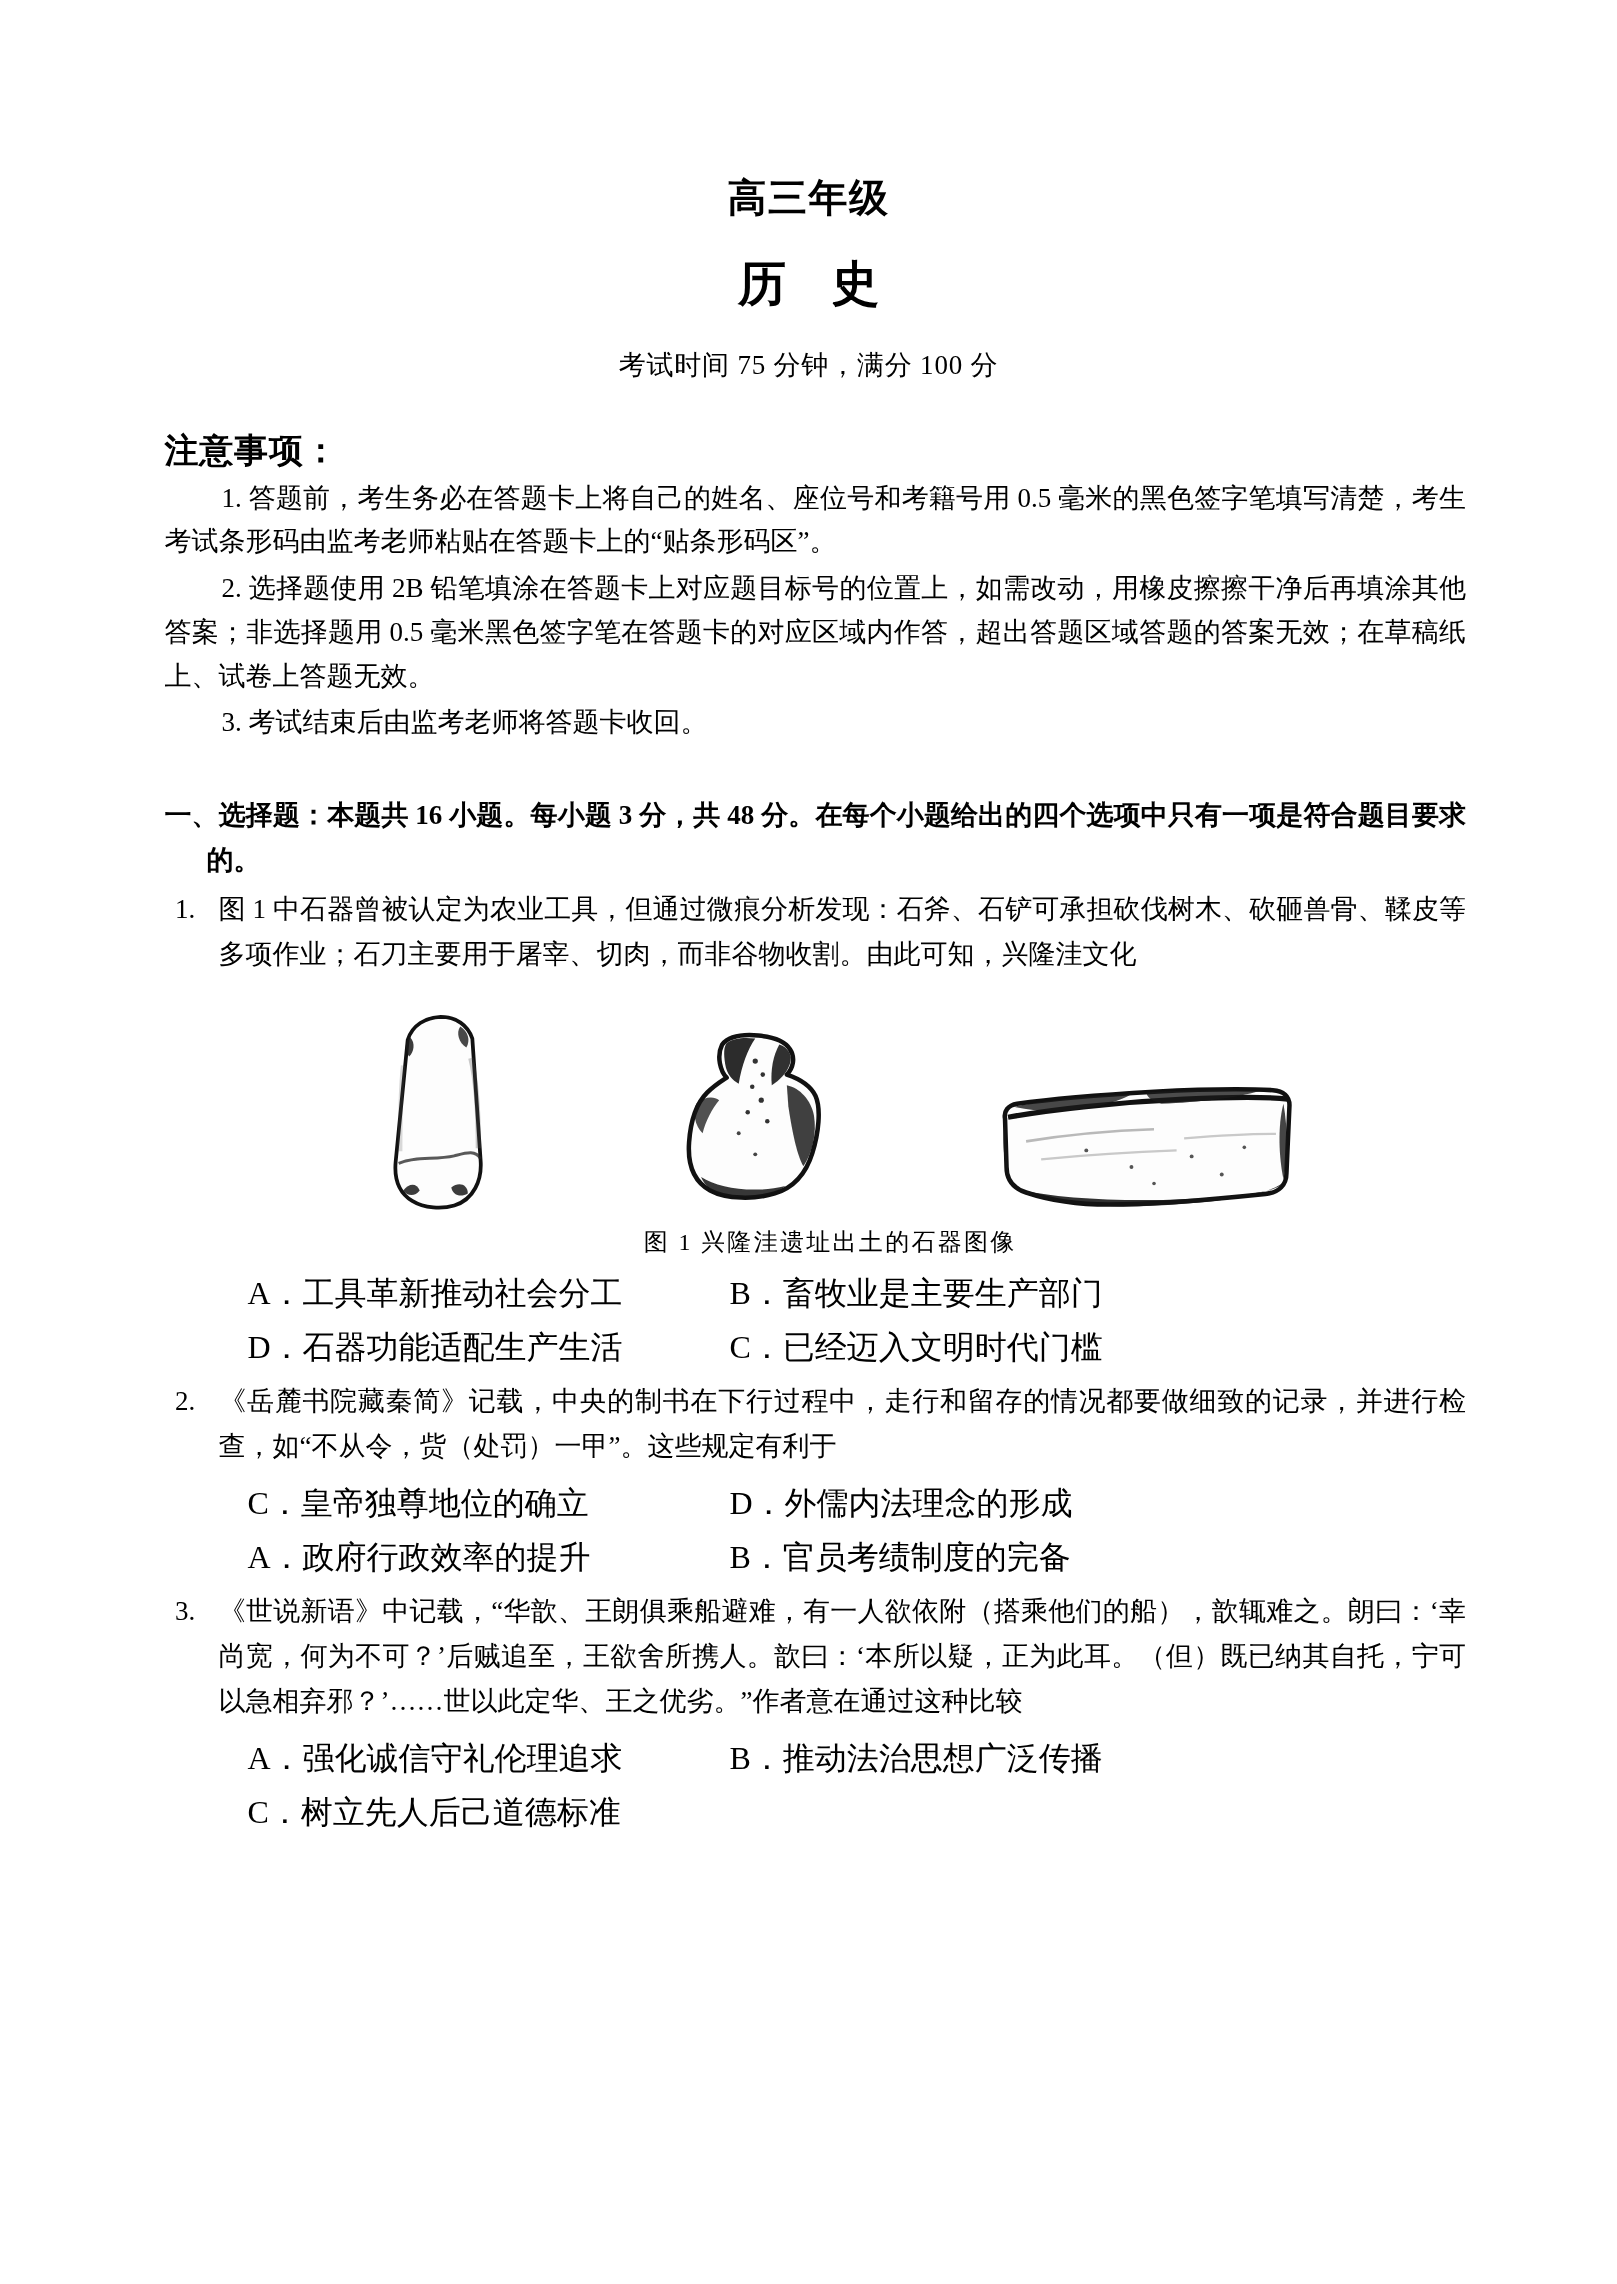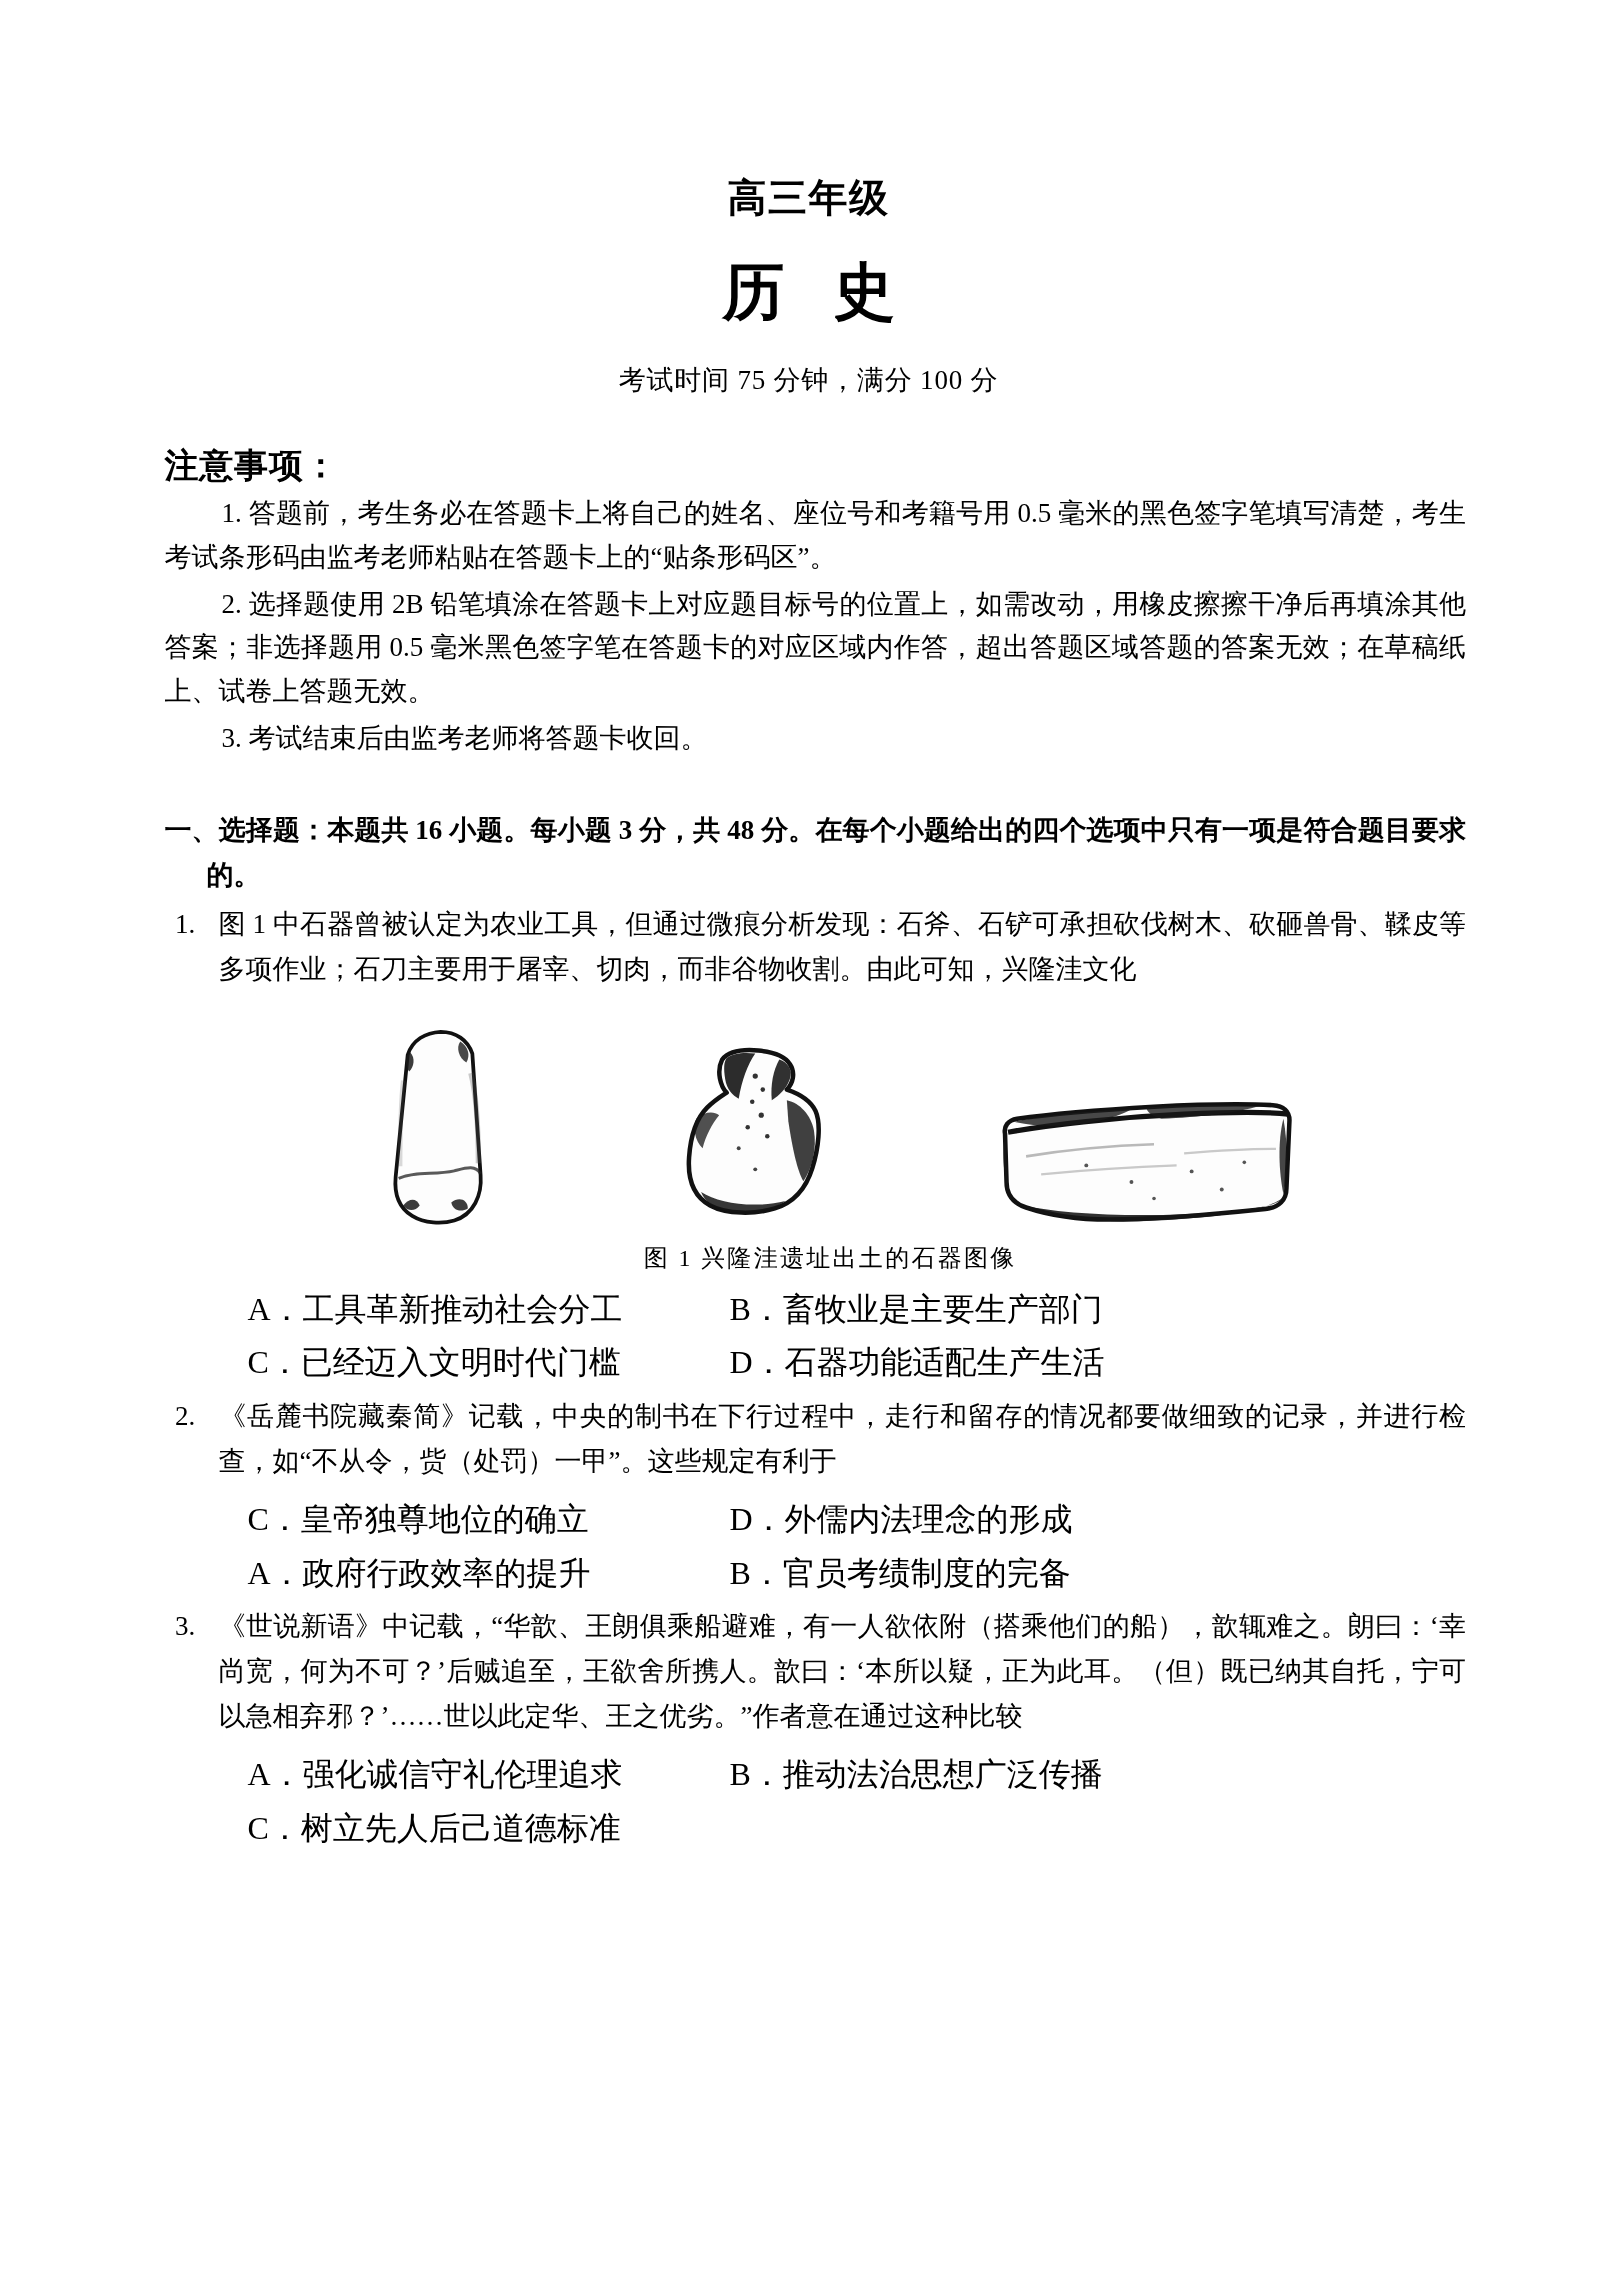--- a/index.html
+++ b/index.html
@@ -29,21 +29,21 @@
   .grade-title {
     text-align: center;
     font-size: 39px;
     font-weight: bold;
     letter-spacing: 1.5px;
     margin-top: 177px;
     line-height: 1.1;
   }
   .subject-title {
     text-align: center;
-    font-size: 62px;
+    font-size: 48px;
     font-weight: bold;
     letter-spacing: 16.6px;
     margin-top: 38px;
     line-height: 1.1;
     text-indent: 16.6px;
   }
   .exam-meta {
     text-align: center;
     font-size: 27px;
     margin-top: 36px;
@@ -259,22 +259,22 @@
 
       <div class="figure-title">图 1 兴隆洼遗址出土的石器图像</div>
     </div>
 
     <div class="options">
       <div class="opt-row">
         <div class="opt">A．工具革新推动社会分工</div>
         <div class="opt">B．畜牧业是主要生产部门</div>
       </div>
       <div class="opt-row">
+        <div class="opt">D．石器功能适配生产生活</div>
         <div class="opt">C．已经迈入文明时代门槛</div>
-        <div class="opt">D．石器功能适配生产生活</div>
       </div>
     </div>
   </div>
 
   <div class="question">
     <div class="q-body"><span class="q-num"><span class="q-num-inner">2.</span></span><span>《岳麓书院藏秦简》记载，中央的制书在下行过程中，走行和留存的情况都要做细致的记录，并进行检查，如“不从令，赀（处罚）一甲”。这些规定有利于</span></div>
     <div class="options">
       <div class="opt-row">
         <div class="opt">C．皇帝独尊地位的确立</div>
         <div class="opt">D．外儒内法理念的形成</div>

